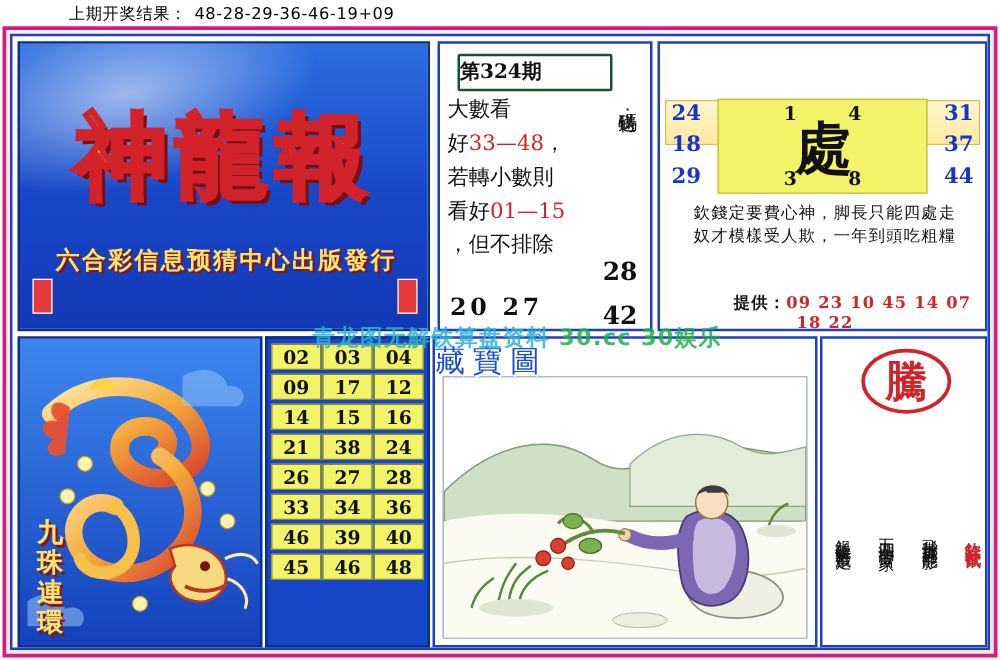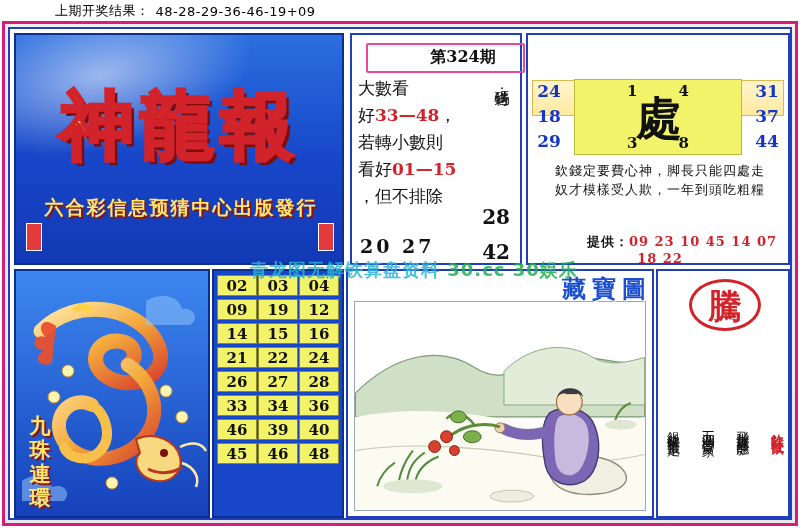--- a/index.html
+++ b/index.html
@@ -65,31 +65,30 @@
   .cb1{left:10px;top:188px;}
   .cb2{left:302px;top:188px;}
 
   
   .periodPanel{
     position:absolute;left:340px;top:4px;width:172px;height:232px;
     background:#ffffff;border:2px solid #1f3fbf;box-sizing:border-box;
   }
   .periodTitle{
     position:absolute;left:14px;top:8px;width:120px;height:26px;
-    border:2px solid #ec4899;border-radius:2px;text-align:center;line-height:24px;
+    border:2px solid #14532d;border-radius:2px;text-align:left;line-height:24px;
     font-size:16px;font-weight:bold;color:#111;
     font-family:"DejaVu Serif","Liberation Serif",serif;
-    padding-left:35px;
   }
   .periodBody{
     position:absolute;left:6px;top:40px;width:130px;height:180px;
     font-family:"DejaVu Serif","Liberation Serif",serif;
     font-size:17px;color:#111;line-height:27px;
   }
-  .periodBody .rednum{color:#d2232a;font-weight:bold;}
+  .periodBody .rednum{color:#d2232a;font-weight:normal;}
   .periodBody .row{white-space:nowrap;}
   .sideVert{
     position:absolute;right:8px;top:44px;width:22px;
     font-family:"DejaVu Serif","Liberation Serif",serif;
     font-size:15px;color:#111;line-height:20px;text-align:center;
     writing-mode:vertical-rl;
   }
   .bigRight{
     position:absolute;right:10px;font-size:20px;font-weight:bold;color:#111;
     font-family:"DejaVu Serif","Liberation Serif",serif;
@@ -173,23 +172,23 @@
     text-align:center;line-height:21px;font-size:15px;font-weight:bold;color:#111;
     font-family:"DejaVu Serif","Liberation Serif",serif;box-sizing:border-box;
   }
 
   
   .picPanel{
     position:absolute;left:336px;top:240px;width:308px;height:249px;
     background:#ffffff;border:2px solid #1f3fbf;box-sizing:border-box;overflow:hidden;
   }
   .picTitle{
-    position:absolute;left:0;top:2px;width:304px;text-align:right;
-    font-family:"DejaVu Serif","Liberation Serif",serif;
-    font-size:24px;font-weight:bold;color:#1b4fd0;letter-spacing:6px;
+    position:absolute;left:0;top:2px;width:304px;text-align:left;
+    font-family:"DejaVu Serif","Liberation Serif",serif;
+    font-size:24px;font-weight:normal;color:#1b4fd0;letter-spacing:6px;
     text-shadow:1px 1px 0 #fff;z-index:3;
   }
   .scene{position:absolute;left:6px;top:30px;width:292px;height:210px;
     border:1px solid #9aa7b5;box-sizing:border-box;overflow:hidden;background:#fdfdf5;}
 
   
   .tengPanel{
     position:absolute;left:646px;top:240px;width:134px;height:249px;
     background:#ffffff;border:2px solid #1f3fbf;box-sizing:border-box;
   }
@@ -330,31 +329,31 @@
       </div>
 
       <div class="numPanel">
         <div class="numRow">
           <div class="numCell">02</div>
           <div class="numCell">03</div>
           <div class="numCell">04</div>
         </div>
         <div class="numRow">
           <div class="numCell">09</div>
-          <div class="numCell">19</div>
+          <div class="numCell">17</div>
           <div class="numCell">12</div>
         </div>
         <div class="numRow">
           <div class="numCell">14</div>
           <div class="numCell">15</div>
           <div class="numCell">16</div>
         </div>
         <div class="numRow">
           <div class="numCell">21</div>
-          <div class="numCell">22</div>
+          <div class="numCell">38</div>
           <div class="numCell">24</div>
         </div>
         <div class="numRow">
           <div class="numCell">26</div>
           <div class="numCell">27</div>
           <div class="numCell">28</div>
         </div>
         <div class="numRow">
           <div class="numCell">33</div>
           <div class="numCell">34</div>

